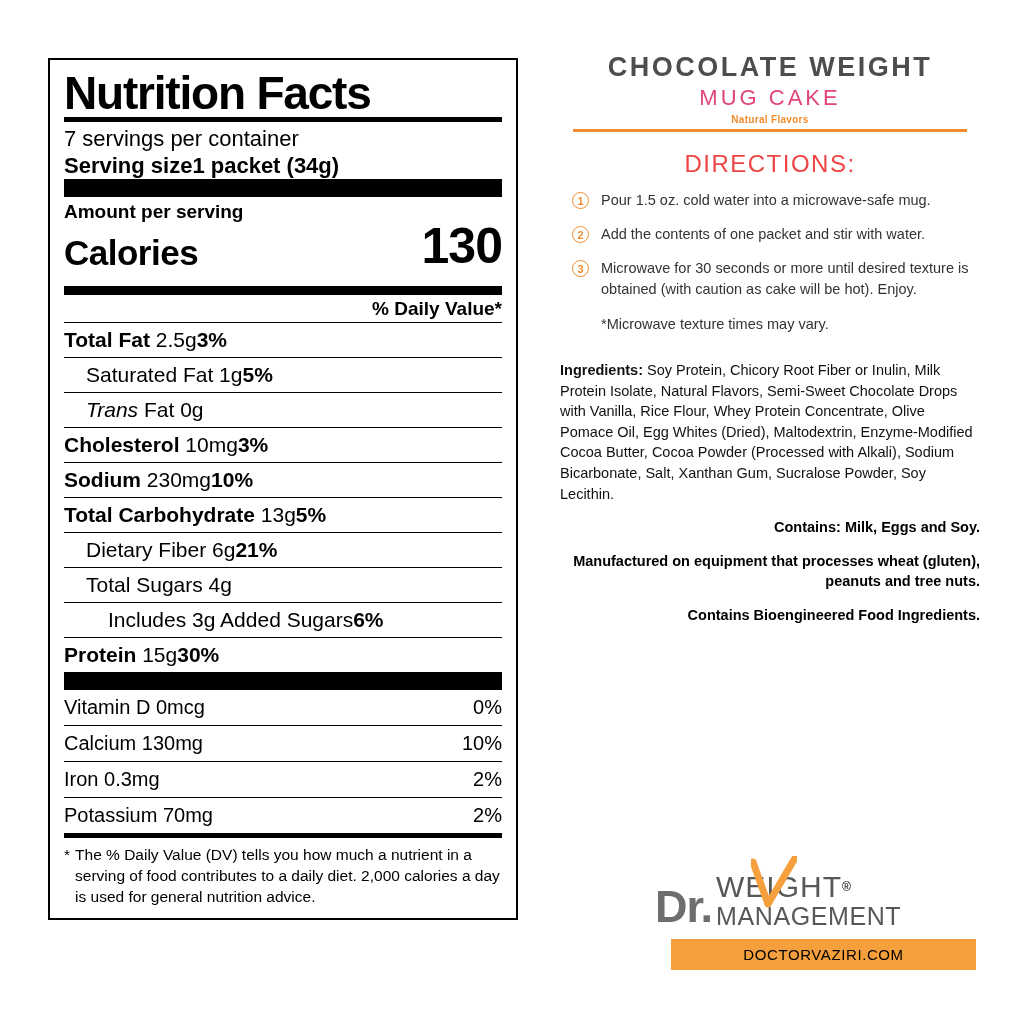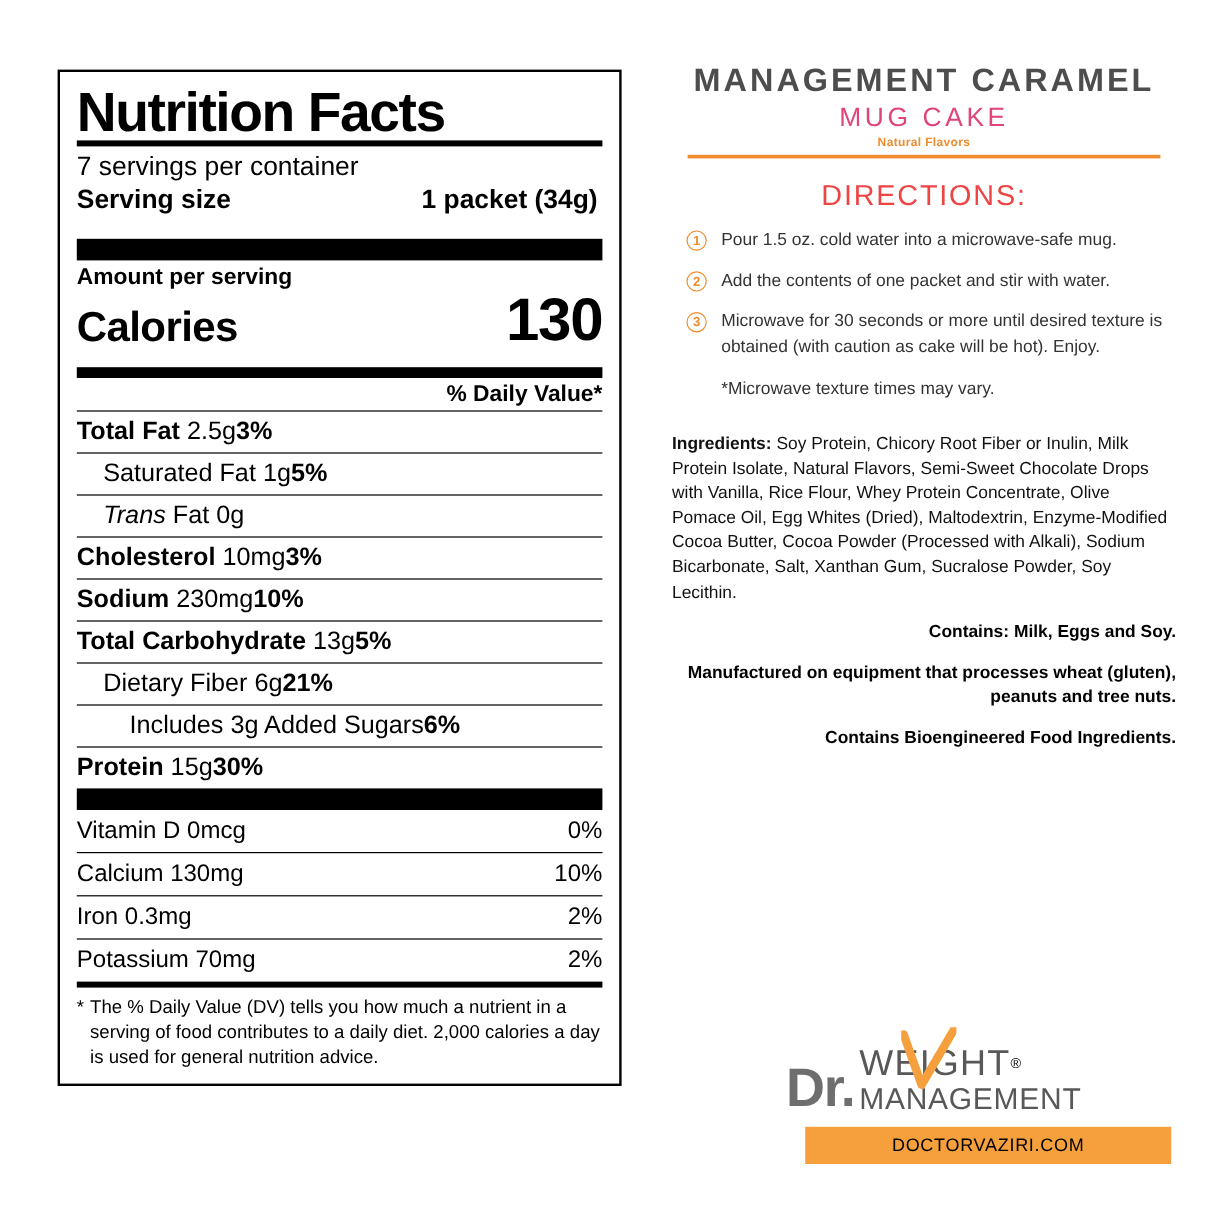--- a/index.html
+++ b/index.html
@@ -31,22 +31,22 @@
   .rule-med  { border-bottom: 5px solid #000; }
   .rule-thick{ border-bottom: 18px solid #000; }
   .rule-mid  { border-bottom: 9px solid #000; }
 
   .nf-servings {
     font-size: 22px;
     padding: 4px 0 1px 0;
   }
   .nf-serving-size {
     font-size: 22px; font-weight: bold;
-    display: flex; justify-content: space-between;
-    padding-bottom: 20px;
+    display: flex; 
+    padding-bottom: 0;
   }
   .nf-serving-size .ss-val { font-weight: bold; padding-right: 4px;}
 
   .nf-amount {
     font-size: 19px; font-weight: bold;
     padding-top: 4px;
   }
   .cal-row {
     display: flex; align-items: flex-end; justify-content: space-between;
     padding-bottom: 16px;
@@ -252,20 +252,24 @@
         </div>
         <div class="nf-row">
           <div class="lab"><b>Total Carbohydrate</b> 13g</div>
           <div class="pct">5%</div>
         </div>
         <div class="nf-row">
           <div class="lab ind1"><span>Dietary Fiber</span> 6g</div>
           <div class="pct">21%</div>
         </div>
         <div class="nf-row">
+          <div class="lab ind1"><span>Total Sugars</span> 4g</div>
+          <div class="pct"></div>
+        </div>
+        <div class="nf-row">
           <div class="lab ind2"><span>Includes 3g Added Sugars</span></div>
           <div class="pct">6%</div>
         </div>
         <div class="nf-row">
           <div class="lab"><b>Protein</b> 15g</div>
           <div class="pct">30%</div>
         </div>
       </div>
 
     <div class="rule-thick"></div>
@@ -292,21 +296,21 @@
     <div class="rule-med"></div>
 
     <div class="nf-foot">
       <span class="star">*</span>
       <span>The % Daily Value (DV) tells you how much a nutrient in a serving of food contributes to a daily diet. 2,000 calories a day is used for general nutrition advice.</span>
     </div>
   </div>
 
   <div class="right">
 
-    <div class="prod-title">MANAGEMENT CARAMEL</div>
+    <div class="prod-title">CHOCOLATE WEIGHT</div>
     <div class="prod-sub">MUG CAKE</div>
     <div class="prod-flavor">Natural Flavors</div>
     <div class="divider-bar"></div>
 
     <div class="directions-head">DIRECTIONS:</div>
 
     <div id="steps">
         <div class="step">
           <div class="step-num">1</div>
           <div class="step-text">Pour 1.5 oz. cold water into a microwave-safe mug.</div>

